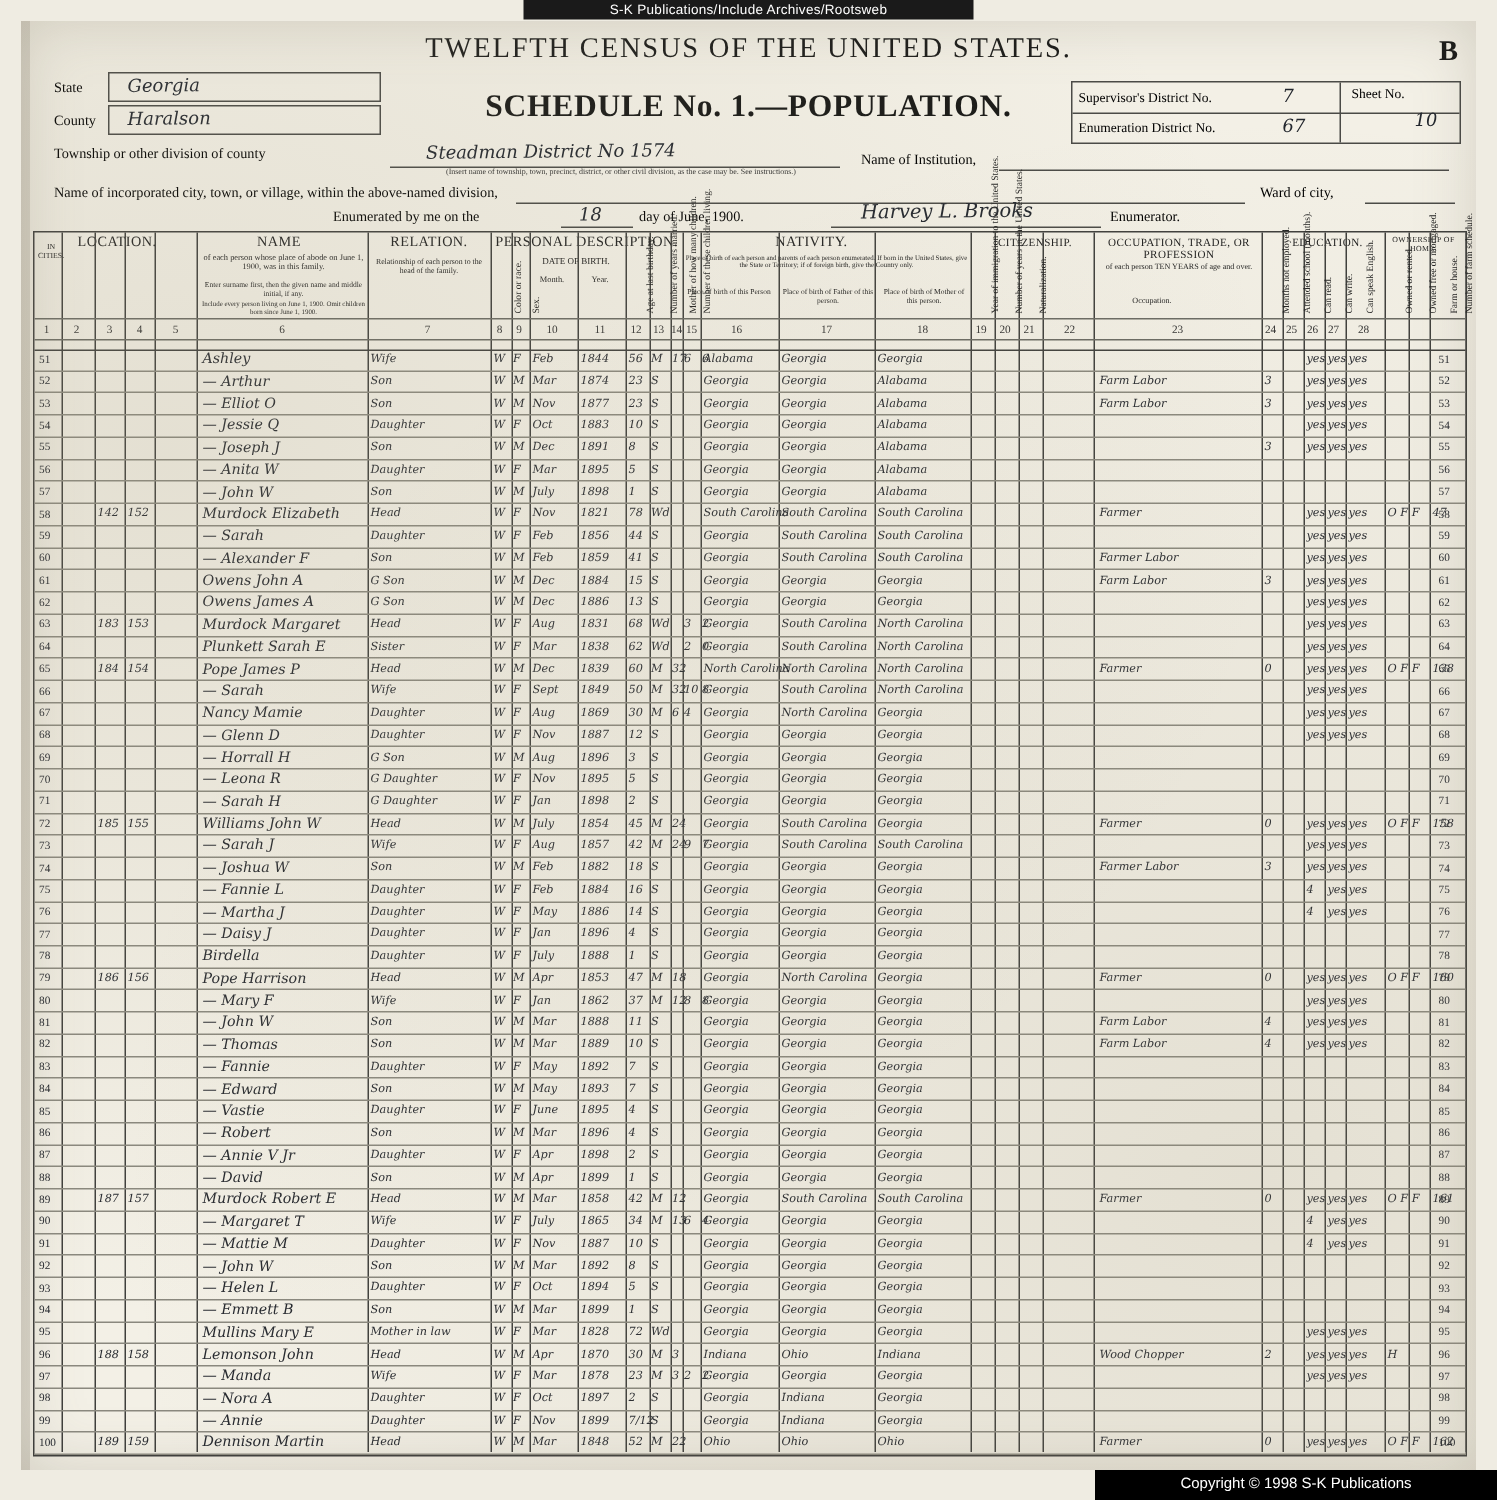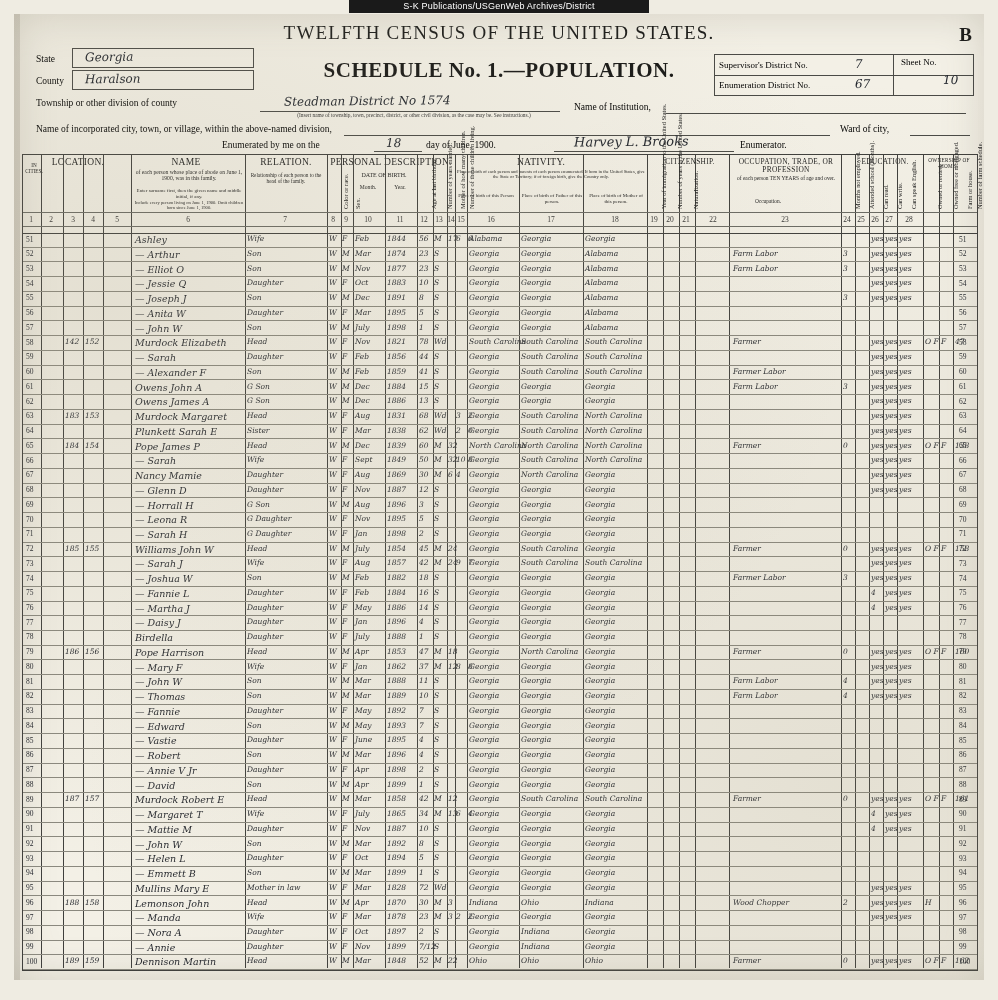--- a/index.html
+++ b/index.html
@@ -82,21 +82,21 @@
   .vtxt{
     position:absolute;transform-origin:0 0;transform:rotate(-90deg);
     font-size:6.4px;white-space:nowrap;color:#222;
   }
 </style>
 </head>
 <body>
 
 <div id="page">
 
-  <div class="wm-top">S-K Publications/USGenWeb Archives/District</div>
+  <div class="wm-top">S-K Publications/Include Archives/Rootsweb</div>
 
   <div class="sheet">
 
     <div class="hdr-title">TWELFTH CENSUS OF THE UNITED STATES.</div>
     <div class="hdr-b">B</div>
     <div class="sched">SCHEDULE No. 1.—POPULATION.</div>
 
     <div style="position:absolute;left:22px;top:40px;font-size:9.5px;">State</div>
     <div class="box" style="left:58px;top:34px;width:180px;height:18px;">
       <span class="hand" style="position:absolute;left:12px;top:1px;">Georgia</span>
@@ -1133,13 +1133,14 @@
         <div class="cellink tiny" style="left: 820px; top: 801.46px;">0</div>
         <div class="cellink tiny" style="left: 848px; top: 801.46px;">yes</div>
         <div class="cellink tiny" style="left: 862px; top: 801.46px;">yes</div>
         <div class="cellink tiny" style="left: 876px; top: 801.46px;">yes</div>
         <div class="cellink tiny" style="left: 902px; top: 801.46px;">O F F</div>
         <div class="cellink tiny" style="left: 932px; top: 801.46px;">162</div>
       </div>
 
   </div>
 
+  <div class="wm-bot">Copyright © 1998 S-K Publications</div>
 </div>
 
 </body></html>

